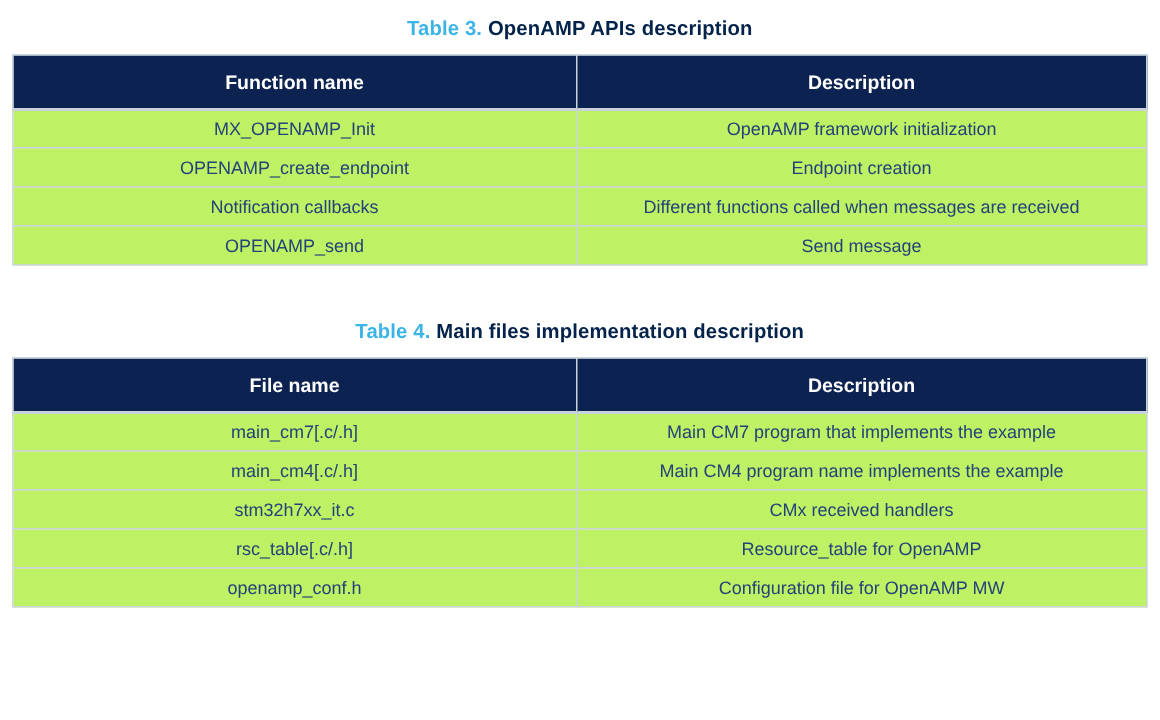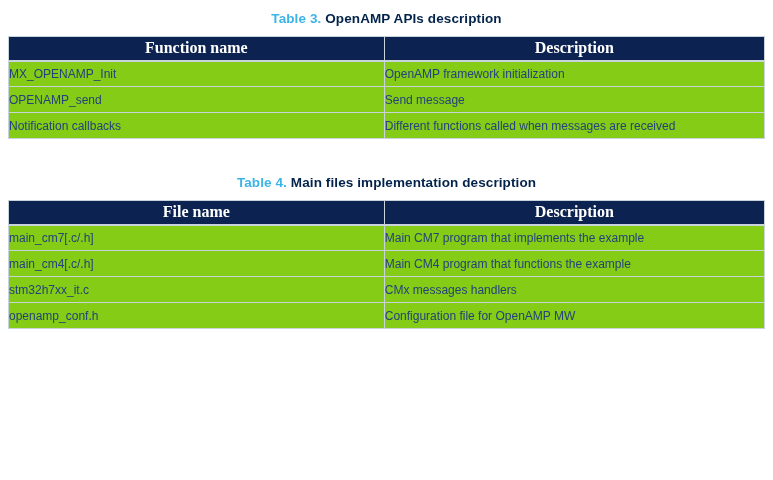--- a/index.html
+++ b/index.html
@@ -40,36 +40,36 @@
     border-collapse: collapse;
     table-layout: fixed;
     width: 757px;
     margin-left: 8px;
     background: #ffffff;
   }
   table.doc-table th {
     background: var(--header-bg);
     color: var(--header-text);
     font-weight: bold;
-    font-size: 16px;
-    height: 24px;
+    font-size: 13px;
+    height: 36px;
     text-align: center;
     vertical-align: middle;
     border: 1px solid var(--border);
     border-bottom: 2px solid var(--border);
-    font-family: Liberation Serif, serif;
   }
   table.doc-table th + th { border-left: 1px solid var(--header-divider); }
   table.doc-table td {
     color: var(--cell-text);
     font-size: 12px;
     height: 26px;
+    text-align: center;
     vertical-align: middle;
     border: 1px solid var(--border);
-    background: #84cc16;
+    background: #bef264;
   }
   table.doc-table col.col-1 { width: 49.7%; }
   table.doc-table col.col-2 { width: 50.3%; }
 </style>
 </head>
 <body>
 
 <div class="doc">
 
   <section>
@@ -87,26 +87,30 @@
           <th>Function name</th>
           <th>Description</th>
         </tr>
       </thead>
       <tbody>
           <tr>
             <td>MX_OPENAMP_Init</td>
             <td>OpenAMP framework initialization</td>
           </tr>
           <tr>
-            <td>OPENAMP_send</td>
-            <td>Send message</td>
+            <td>OPENAMP_create_endpoint</td>
+            <td>Endpoint creation</td>
           </tr>
           <tr>
             <td>Notification callbacks</td>
             <td>Different functions called when messages are received</td>
+          </tr>
+          <tr>
+            <td>OPENAMP_send</td>
+            <td>Send message</td>
           </tr>
         </tbody>
     </table>
   </section>
 
   <section>
     <div class="table-caption caption-gap">
       <span class="caption-label">Table 4.</span>
       <span class="caption-text">Main files implementation description</span>
     </div>
@@ -121,25 +125,29 @@
           <th>Description</th>
         </tr>
       </thead>
       <tbody>
           <tr>
             <td>main_cm7[.c/.h]</td>
             <td>Main CM7 program that implements the example</td>
           </tr>
           <tr>
             <td>main_cm4[.c/.h]</td>
-            <td>Main CM4 program that functions the example</td>
+            <td>Main CM4 program name implements the example</td>
           </tr>
           <tr>
             <td>stm32h7xx_it.c</td>
-            <td>CMx messages handlers</td>
+            <td>CMx received handlers</td>
+          </tr>
+          <tr>
+            <td>rsc_table[.c/.h]</td>
+            <td>Resource_table for OpenAMP</td>
           </tr>
           <tr>
             <td>openamp_conf.h</td>
             <td>Configuration file for OpenAMP MW</td>
           </tr>
         </tbody>
     </table>
   </section>
 
 </div>

